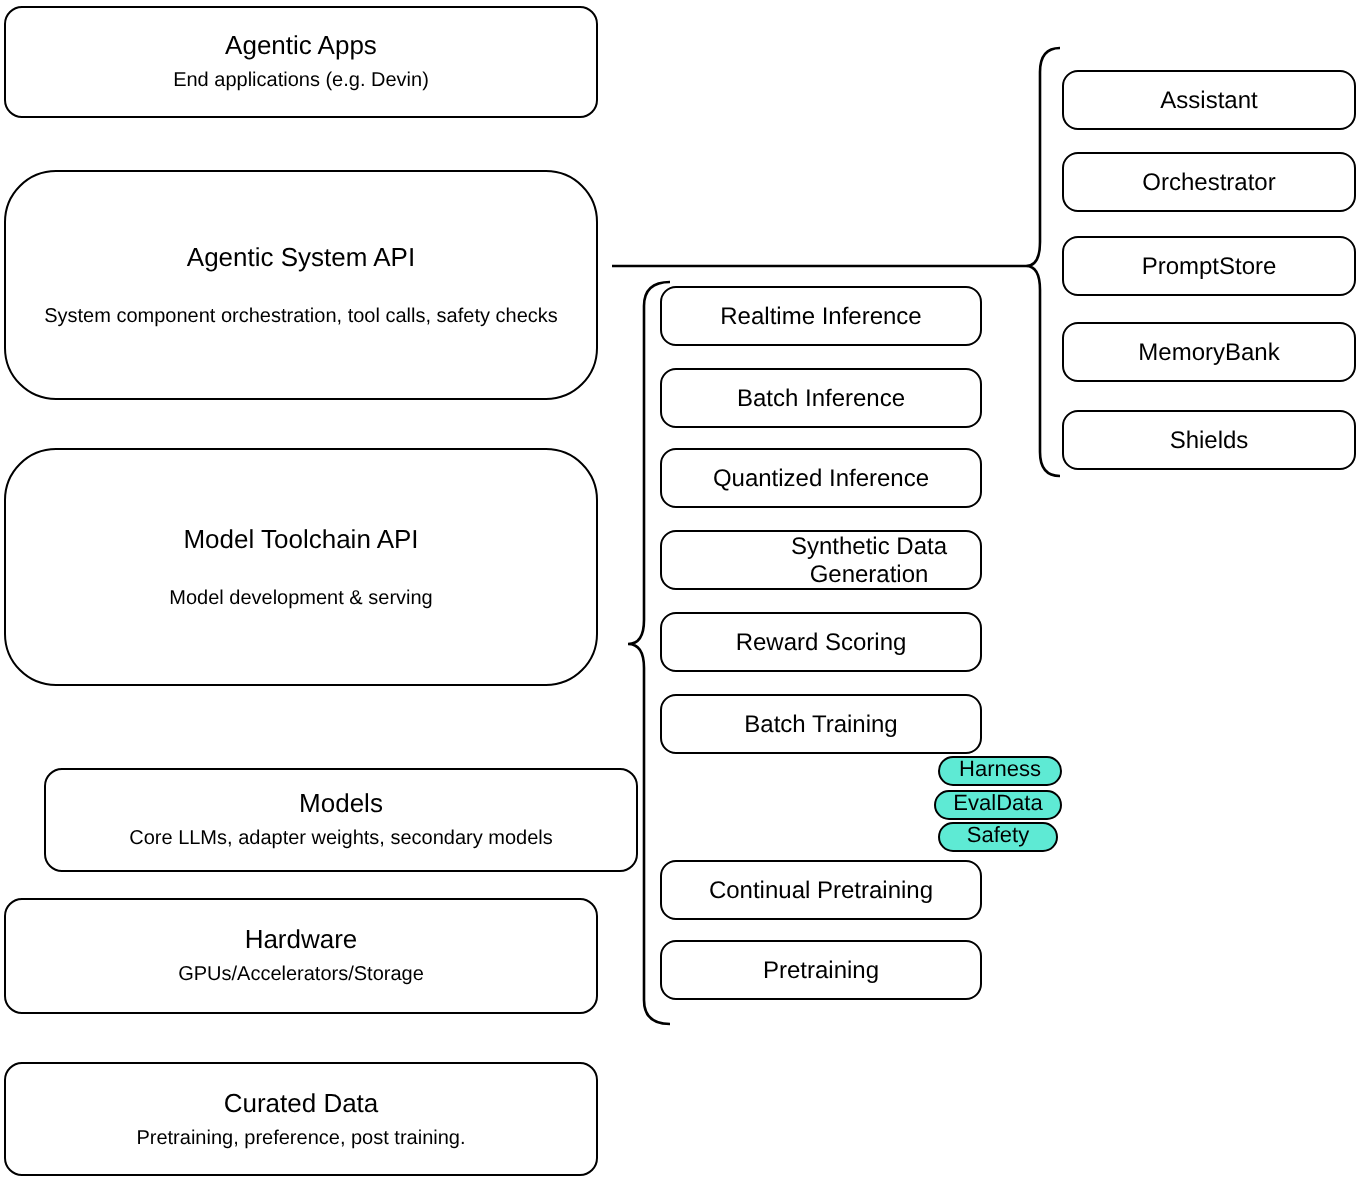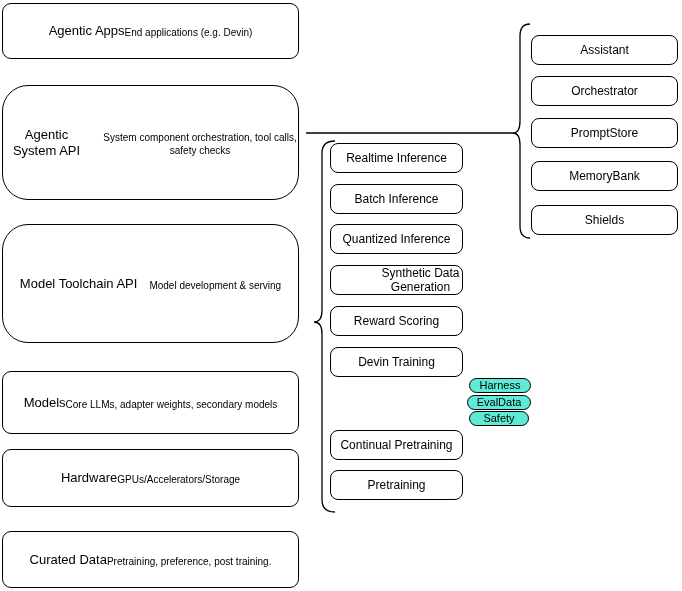--- a/index.html
+++ b/index.html
@@ -20,31 +20,31 @@
     left: 0; top: 0;
     width: 682px; height: 591px;
     pointer-events: none;
   }
   .box {
     position: absolute;
     box-sizing: border-box;
     border: 1px solid #000000;
     background: #ffffff;
     display: flex;
-    flex-direction: row;
+    flex-direction: column;
     align-items: center;
     justify-content: center;
     text-align: center;
   }
   .layer { left: 2px; width: 297px; border-radius: 9px; }
   .layer.big { border-radius: 26px; gap: 12px; }
   .layer .title { font-size: 13px; line-height: 16px; }
   .layer .subtitle { font-size: 10px; line-height: 13px; margin-top: 3px; }
   .tool {
-    left: 330px; width: 133px; height: 30px;
+    left: 330px; width: 161px; height: 30px;
     border-radius: 8px; font-size: 12px;
   }
   .sys {
     left: 531px; width: 147px; height: 30px;
     border-radius: 8px; font-size: 12px;
   }
   .badge {
     position: absolute;
     box-sizing: border-box;
     border: 1px solid #000000;
@@ -80,21 +80,21 @@
   <div class="box layer big" style="top:85px; height:115px;">
     <div class="title">Agentic System API</div>
     <div class="subtitle">System component orchestration, tool calls, safety checks</div>
   </div>
 
   <div class="box layer big" style="top:224px; height:119px;">
     <div class="title">Model Toolchain API</div>
     <div class="subtitle">Model development &amp; serving</div>
   </div>
 
-  <div class="box layer" style="top:371px; height:63px;">
+  <div class="box layer" style="top:384px; height:52px;margin-left:20px;">
     <div class="title">Models</div>
     <div class="subtitle">Core LLMs, adapter weights, secondary models</div>
   </div>
 
   <div class="box layer" style="top:449px; height:58px;">
     <div class="title">Hardware</div>
     <div class="subtitle">GPUs/Accelerators/Storage</div>
   </div>
 
   <div class="box layer" style="top:531px; height:57px;">
@@ -111,21 +111,21 @@
   <div class="box tool" style="top:224px;">
     <span>Quantized Inference</span>
   </div>
   <div class="box tool" style="top:265px;padding-left:48px;">
     <span>Synthetic Data Generation</span>
   </div>
   <div class="box tool" style="top:306px;">
     <span>Reward Scoring</span>
   </div>
   <div class="box tool" style="top:347px;">
-    <span>Devin Training</span>
+    <span>Batch Training</span>
   </div>
   <div class="box tool" style="top:430px;">
     <span>Continual Pretraining</span>
   </div>
   <div class="box tool" style="top:470px;">
     <span>Pretraining</span>
   </div>
 
   <div class="badge" style="left:469px; top:378px; width:62px; height:15px;">
     <span>Harness</span>

